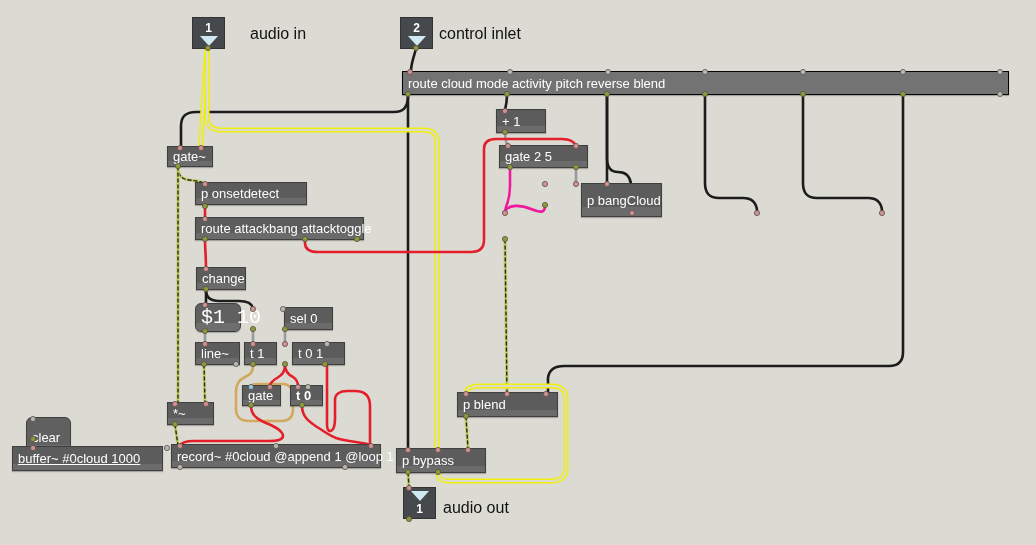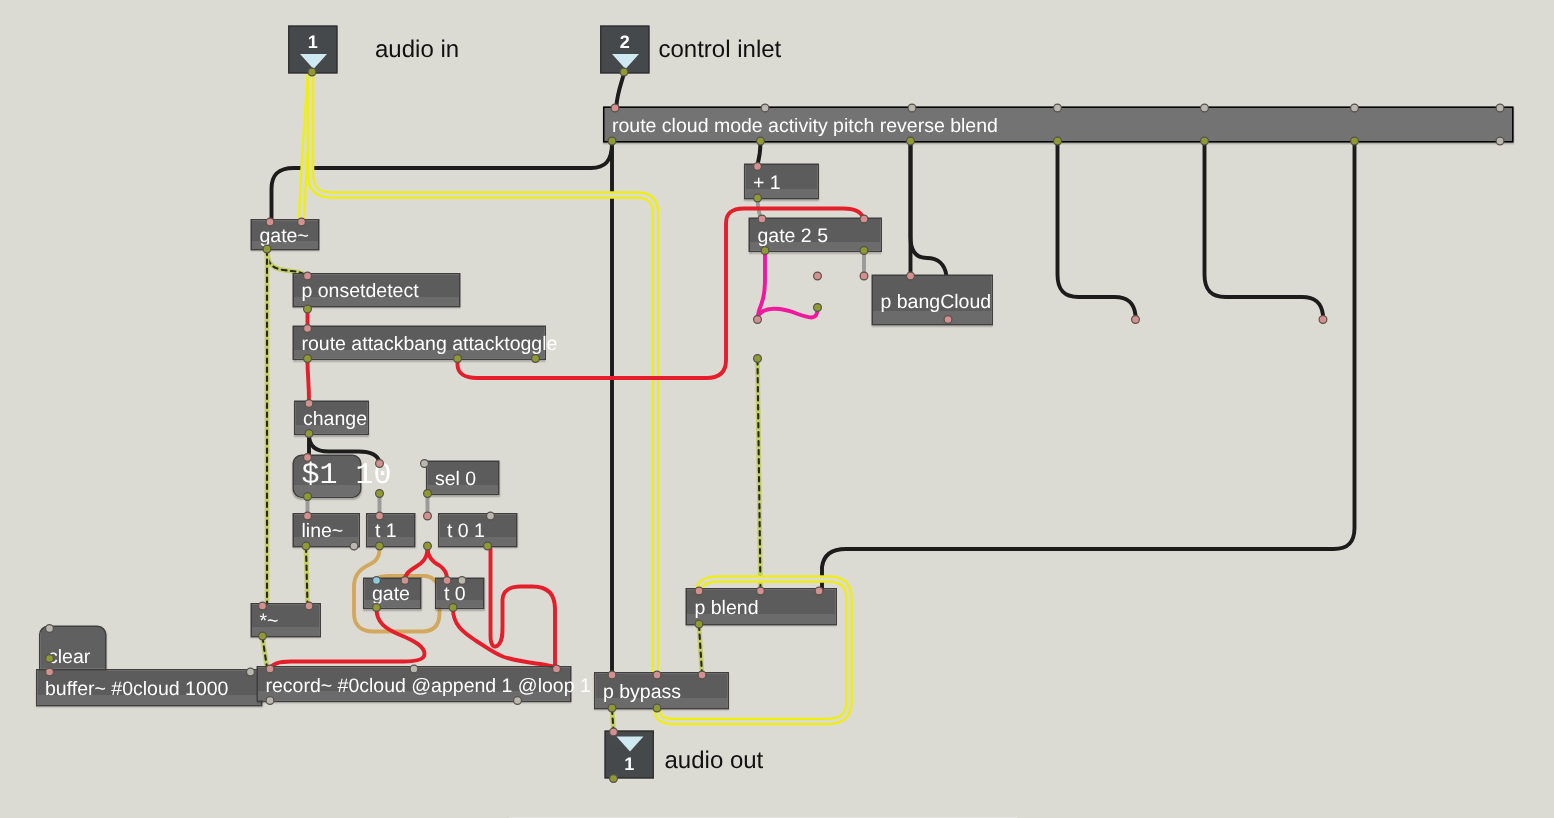--- a/index.html
+++ b/index.html
@@ -110,24 +110,24 @@
   <div class="obj" style="left:167px;top:146px;width:46px;height:21px;">gate~</div>
   <div class="obj" style="left:195px;top:182px;width:112px;height:23px;">p onsetdetect</div>
   <div class="obj" style="left:195px;top:217px;width:169px;height:23px;">route attackbang attacktoggle</div>
   <div class="obj" style="left:196px;top:267px;width:50px;height:23px;">change</div>
   <div class="obj msg big" style="left:195px;top:303px;width:46px;height:29px;">$1 10</div>
   <div class="obj" style="left:244px;top:307px;width:49px;height:23px;margin-left:40px;">sel 0</div>
   <div class="obj" style="left:195px;top:342px;width:45px;height:23px;text-align:right;">line~</div>
   <div class="obj" style="left:244px;top:342px;width:33px;height:23px;">t 1</div>
   <div class="obj" style="left:292px;top:342px;width:53px;height:23px;">t 0 1</div>
   <div class="obj" style="left:242px;top:385px;width:39px;height:21px;">gate</div>
-  <div class="obj" style="left:290px;top:385px;width:33px;height:21px;">t 0</div>
+  <div class="obj" style="left:290px;top:385px;width:33px;height:21px;font-weight:bold;">t 0</div>
   <div class="obj" style="left:167px;top:402px;width:47px;height:23px;">*~</div>
   <div class="obj msg" style="left:26px;top:417px;width:45px;height:40px;">clear</div>
-  <div class="obj" style="left:24px;top:446px;width:151px;height:25px;">buffer~ #0cloud 1000</div>
+  <div class="obj" style="left:12px;top:446px;width:151px;height:25px;text-decoration:underline;">buffer~ #0cloud 1000</div>
   <div class="obj" style="left:171px;top:444px;width:210px;height:24px;">record~ #0cloud @append 1 @loop 1</div>
   <div class="obj" style="left:457px;top:392px;width:101px;height:25px;text-align:right;">p blend</div>
   <div class="obj" style="left:396px;top:448px;width:90px;height:25px;">p bypass</div>
 
   <svg id="dots" class="layer" width="1036" height="545">
       <circle cx="410" cy="72" r="2.6" fill="#d49090" stroke="#55524a" stroke-width="0.8"></circle>
       <circle cx="180" cy="148" r="2.6" fill="#d49090" stroke="#55524a" stroke-width="0.8"></circle>
       <circle cx="201" cy="148" r="2.6" fill="#d49090" stroke="#55524a" stroke-width="0.8"></circle>
       <circle cx="205" cy="184" r="2.6" fill="#d49090" stroke="#55524a" stroke-width="0.8"></circle>
       <circle cx="205" cy="219" r="2.6" fill="#d49090" stroke="#55524a" stroke-width="0.8"></circle>

